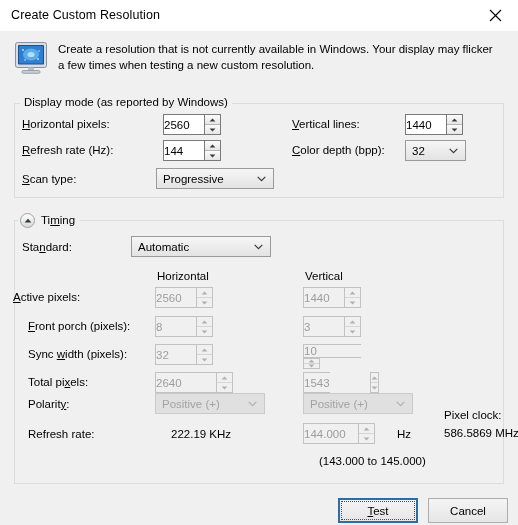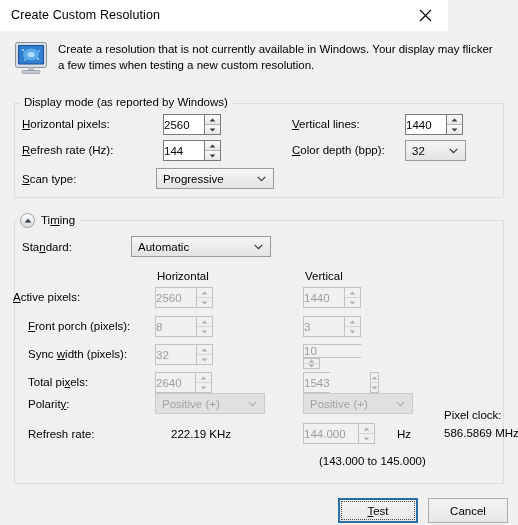--- a/index.html
+++ b/index.html
@@ -20,21 +20,21 @@
     position: relative;
     width: 518px;
     height: 525px;
     background: #f0f0f0;
     box-sizing: border-box;
   }
   
   .titlebar {
     position: absolute;
     left: 0; top: 0;
-    width: 448px; height: 31px;
+    width: 518px; height: 31px;
     background: #ffffff;
     border-bottom: 1px solid #0f766e;
   }
   .title-text {
     position: absolute;
     left: 11px; top: 8px;
     font-size: 12.5px;
     color: #000000;
     letter-spacing: 0.1px;
   }
@@ -460,21 +460,21 @@
         </div>
       <div class="b down">
           <svg width="7" height="4" viewBox="0 0 7 4">
             <path d="M3.5 3.4 L0.6 0.4 L6.4 0.4 Z" fill="#b0b0b0"></path>
           </svg>
         </div>
     </div>
   </div>
 
   <div class="lbl" style="left:28px; top:376px;">Total pi<u>x</u>els:</div>
-  <div class="spin disabled" style="left:155px; top:372px; width:57px;">
+  <div class="spin disabled" style="left:155px; top:372px; width:78px;">
     <div class="field">2640</div>
     <div class="btns">
       <div class="b up">
           <svg width="7" height="4" viewBox="0 0 7 4">
             <path d="M3.5 0.6 L6.4 3.6 L0.6 3.6 Z" fill="#b0b0b0"></path>
           </svg>
         </div>
       <div class="b down">
           <svg width="7" height="4" viewBox="0 0 7 4">
             <path d="M3.5 3.4 L0.6 0.4 L6.4 0.4 Z" fill="#b0b0b0"></path>

